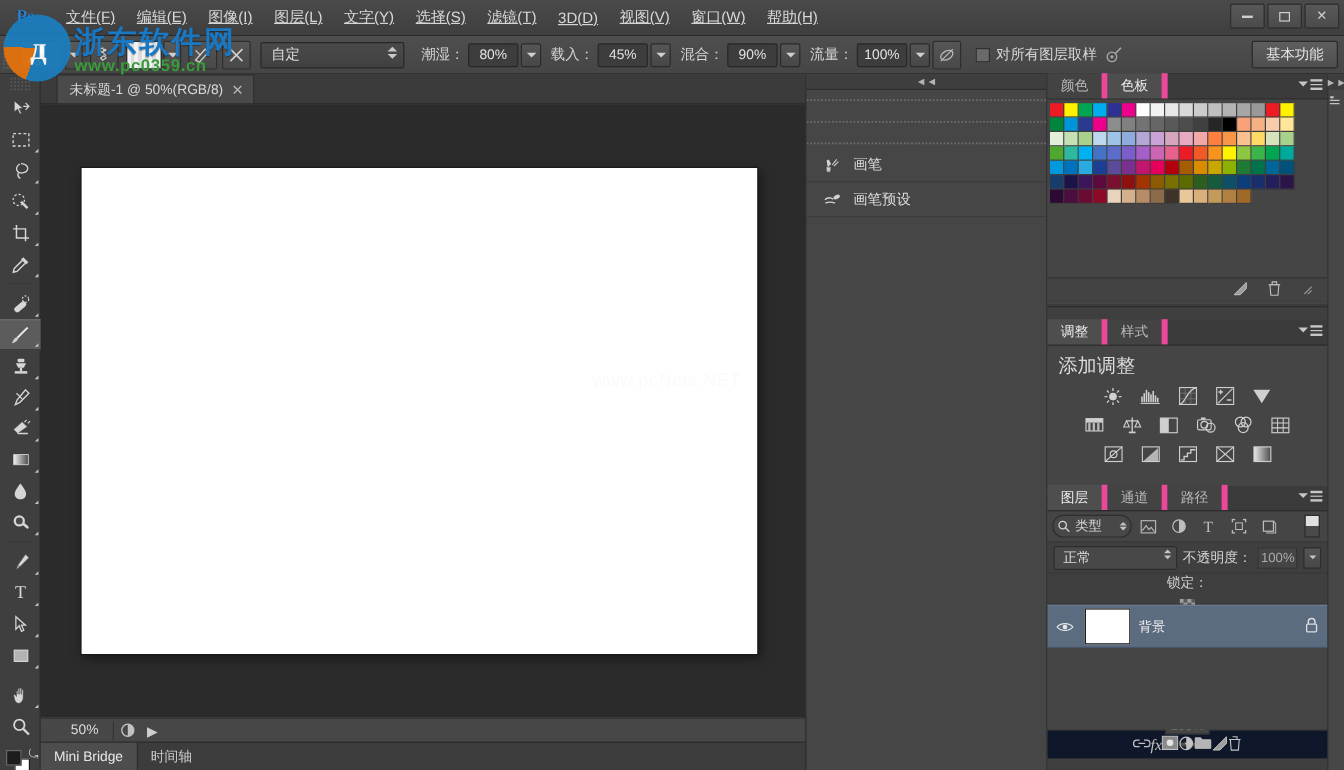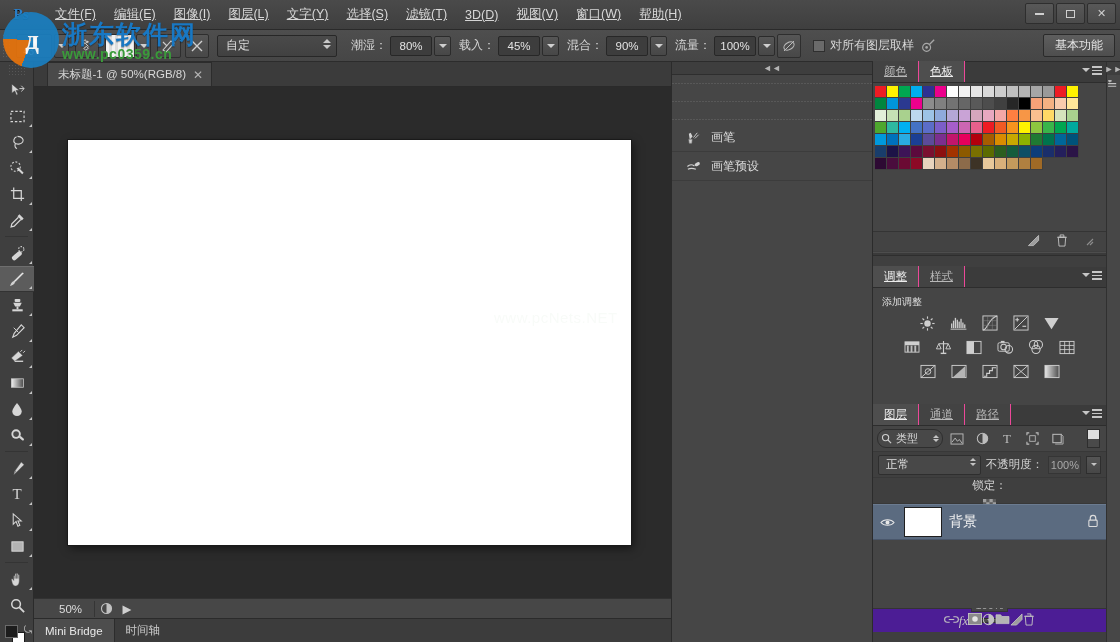--- a/index.html
+++ b/index.html
@@ -246,42 +246,41 @@
   .rail-menu { height: 18px; display:flex; align-items:center; justify-content:center; color:#c4c4c4; }
 
   .panel { position: absolute; left: 0; width: 233px; background: #3f3f3f; }
   .panel-tabs {
     height: 21px; display: flex; align-items: flex-end;
     background: #3b3b3b; position: relative; border-bottom: 1px solid #2d2d2d;
   }
   .ptab {
     height: 21px; padding: 0 11px; display: flex; align-items: center;
     font-size: 11.5px; color: #b8b8b8; background: #434343;
-    border-right: 1px solid #ec4899;
-    text-decoration: underline;
+    border-right: 5px solid #ec4899;
   }
   .ptab.active { background: #4e4e4e; color: #ececec; }
   .pmenu {
     position: absolute; right: 4px; top: 4px; display: flex; align-items: center; gap: 2px; color: #c6c6c6;
   }
   .pmenu .tri { width:0;height:0;border-left:4px solid transparent;border-right:4px solid transparent;border-top:4px solid #c6c6c6; }
   .pmenu .lines { display:flex; flex-direction:column; gap:2px; }
   .pmenu .lines span { display:block; width:10px; height:1.5px; background:#c6c6c6; }
   .panel-body { background: #454545; }
 
   
   .swatch-grid { display: grid; grid-template-columns: repeat(17, 12px); gap: 0; padding: 3px 0 0 2px; }
   .swatch-grid div { width: 12px; height: 12px; border-right:1px solid #3f3f3f; border-bottom:1px solid #3f3f3f; }
   .swatch-footer {
     height: 20px; background: #434343; border-top: 1px solid #343434;
     display: flex; align-items: center; justify-content: flex-end; gap: 16px; padding-right: 12px; color: #bdbdbd;
   }
 
   
-  .adj-title { font-size: 10px; color: #dcdcdc; padding: 7px 0 4px 9px; }
+  .adj-title { font-size: 16px; color: #dcdcdc; padding: 7px 0 4px 9px; }
   .adj-rows { padding: 0 0 7px 0; }
   .adj-row { display: flex; justify-content: center; gap: 9px; margin-bottom: 4px; }
   .adj-ic { width: 22px; height: 20px; display: flex; align-items: center; justify-content: center; color: #c9c9c9; }
 
   
   .layers-filter {
     height: 26px; display: flex; align-items: center; gap: 3px; padding: 0 4px;
     background: #454545; border-bottom: 1px solid #383838;
   }
   .filter-combo {
@@ -315,23 +314,23 @@
   .num-drop::after{content:"";border-left:3.5px solid transparent;border-right:3.5px solid transparent;border-top:3.5px solid #c4c4c4;}
   .lock-row { height: 26px; display: flex; align-items: center; gap: 6px; padding: 0 5px; border-bottom: 1px solid #383838; flex-direction: column; }
   .lock-ic { width: 16px; height: 16px; display:flex; align-items:center; justify-content:center; color:#b6b6b6; }
   .layer-list { background: #454545; height: 104px; position: relative; }
   .layer-row {
     height: 36px; display: flex; align-items: center; gap: 7px; padding: 0 7px 0 4px;
     background: #5b6b80; border-top: 1px solid #6b7b90; border-bottom: 1px solid #49566a;
   }
   .eye-ic { width: 20px; display:flex; align-items:center; justify-content:center; color:#e3e3e3; }
   .layer-thumb { width: 38px; height: 30px; background: #fff; border: 1px solid #1f1f1f; }
-  .layer-name { flex: 1; font-size: 14px; color: #f0f0f0; }
+  .layer-name { flex: 1; font-size: 11px; color: #f0f0f0; }
   .layers-footer {
-    height: 24px; background: #4c1d95; border-top: 1px solid #343434;
+    height: 24px; background: #0f172a; border-top: 1px solid #343434;
     display: flex; align-items: center; justify-content: center; color: #c2c2c2;
   }
 
   .panel-splitter { height: 4px; background: #3a3a3a; border-top:1px solid #4d4d4d; border-bottom:1px solid #2e2e2e; }
 
   
   .wm-logo {
     position: absolute; left: 3px; top: 12px; width: 56px; height: 56px;
     border-radius: 50%; overflow: hidden; pointer-events: none;
     background: conic-gradient(from 200deg, #e8740c 0 72deg, #1a7fc1 72deg 360deg);

